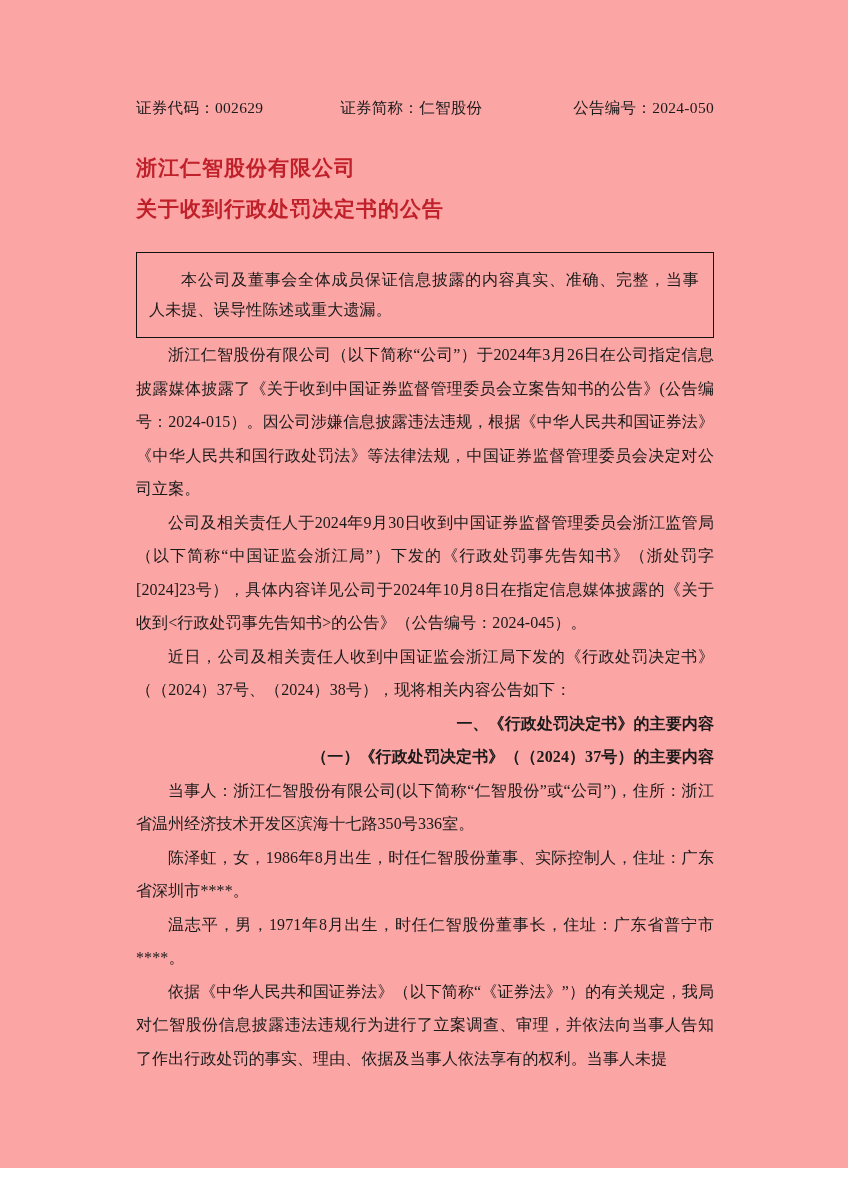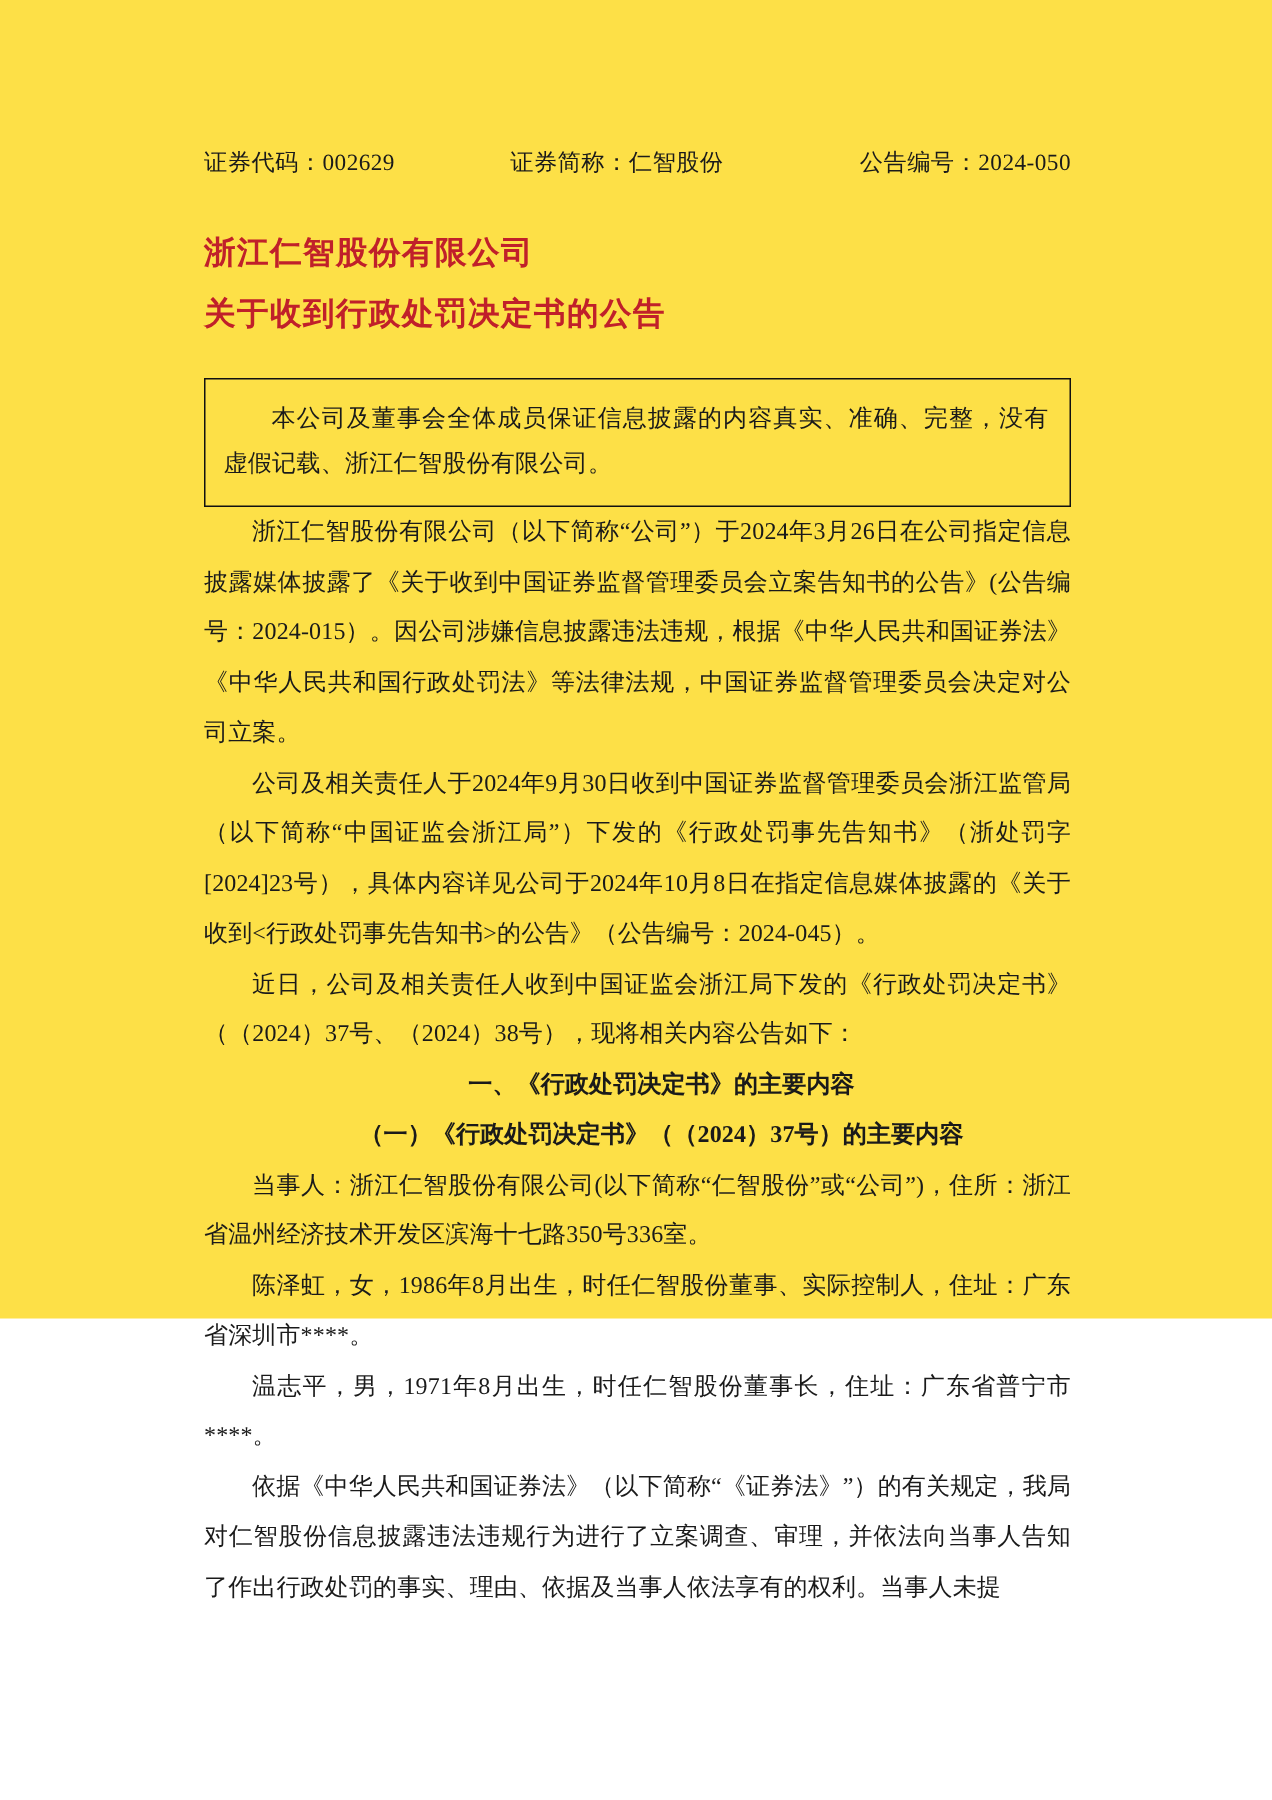--- a/index.html
+++ b/index.html
@@ -11,22 +11,22 @@
     width: 848px;
     height: 1200px;
     font-family: "Liberation Serif", "DejaVu Serif", serif;
     color: #1a1a1a;
     overflow: hidden;
   }
 
   .page {
     position: relative;
     width: 848px;
-    height: 879px;
-    background: #fde047;
+    height: 1168px;
+    background: #fca5a5;
     box-sizing: border-box;
     padding: 0;
   }
 
   .content {
     position: absolute;
     left: 136px;
     top: 0;
     width: 578px;
   }
@@ -91,21 +91,21 @@
     text-align: justify;
     text-justify: inter-ideograph;
     letter-spacing: 0.1px;
   }
   p.heading {
     margin: 0;
     font-size: 16px;
     line-height: 33.5px;
     text-indent: 2em;
     font-weight: bold;
-    text-align: center;
+    text-align: right;
     letter-spacing: 0.1px;
   }
 </style>
 </head>
 <body>
 
 <div class="page">
   <div class="content">
 
     <div class="doc-header">
@@ -113,21 +113,21 @@
       <span class="hdr-item hdr-mid">证券简称：仁智股份</span>
       <span class="hdr-item hdr-right">公告编号：2024-050</span>
     </div>
 
     <div class="title-block">
       <div class="title-line" style="color: rgb(192, 32, 42);">浙江仁智股份有限公司</div>
       <div class="title-line" style="color: rgb(192, 32, 42);">关于收到行政处罚决定书的公告</div>
     </div>
 
     <div class="notice-box">
-      <div class="notice-text">本公司及董事会全体成员保证信息披露的内容真实、准确、完整，没有虚假记载、浙江仁智股份有限公司。</div>
+      <div class="notice-text">本公司及董事会全体成员保证信息披露的内容真实、准确、完整，当事人未提、误导性陈述或重大遗漏。</div>
     </div>
 
     <div class="body-block" id="body-block">
         <p class="para">浙江仁智股份有限公司（以下简称“公司”）于2024年3月26日在公司指定信息披露媒体披露了《关于收到中国证券监督管理委员会立案告知书的公告》(公告编号：2024-015）。因公司涉嫌信息披露违法违规，根据《中华人民共和国证券法》《中华人民共和国行政处罚法》等法律法规，中国证券监督管理委员会决定对公司立案。</p>
         <p class="para">公司及相关责任人于2024年9月30日收到中国证券监督管理委员会浙江监管局（以下简称“中国证监会浙江局”）下发的《行政处罚事先告知书》（浙处罚字[2024]23号），具体内容详见公司于2024年10月8日在指定信息媒体披露的《关于收到&lt;行政处罚事先告知书&gt;的公告》（公告编号：2024-045）。</p>
         <p class="para">近日，公司及相关责任人收到中国证监会浙江局下发的《行政处罚决定书》（（2024）37号、（2024）38号），现将相关内容公告如下：</p>
         <p class="heading">一、《行政处罚决定书》的主要内容</p>
         <p class="heading">（一）《行政处罚决定书》（（2024）37号）的主要内容</p>
         <p class="para">当事人：浙江仁智股份有限公司(以下简称“仁智股份”或“公司”)，住所：浙江省温州经济技术开发区滨海十七路350号336室。</p>
         <p class="para">陈泽虹，女，1986年8月出生，时任仁智股份董事、实际控制人，住址：广东省深圳市****。</p>

